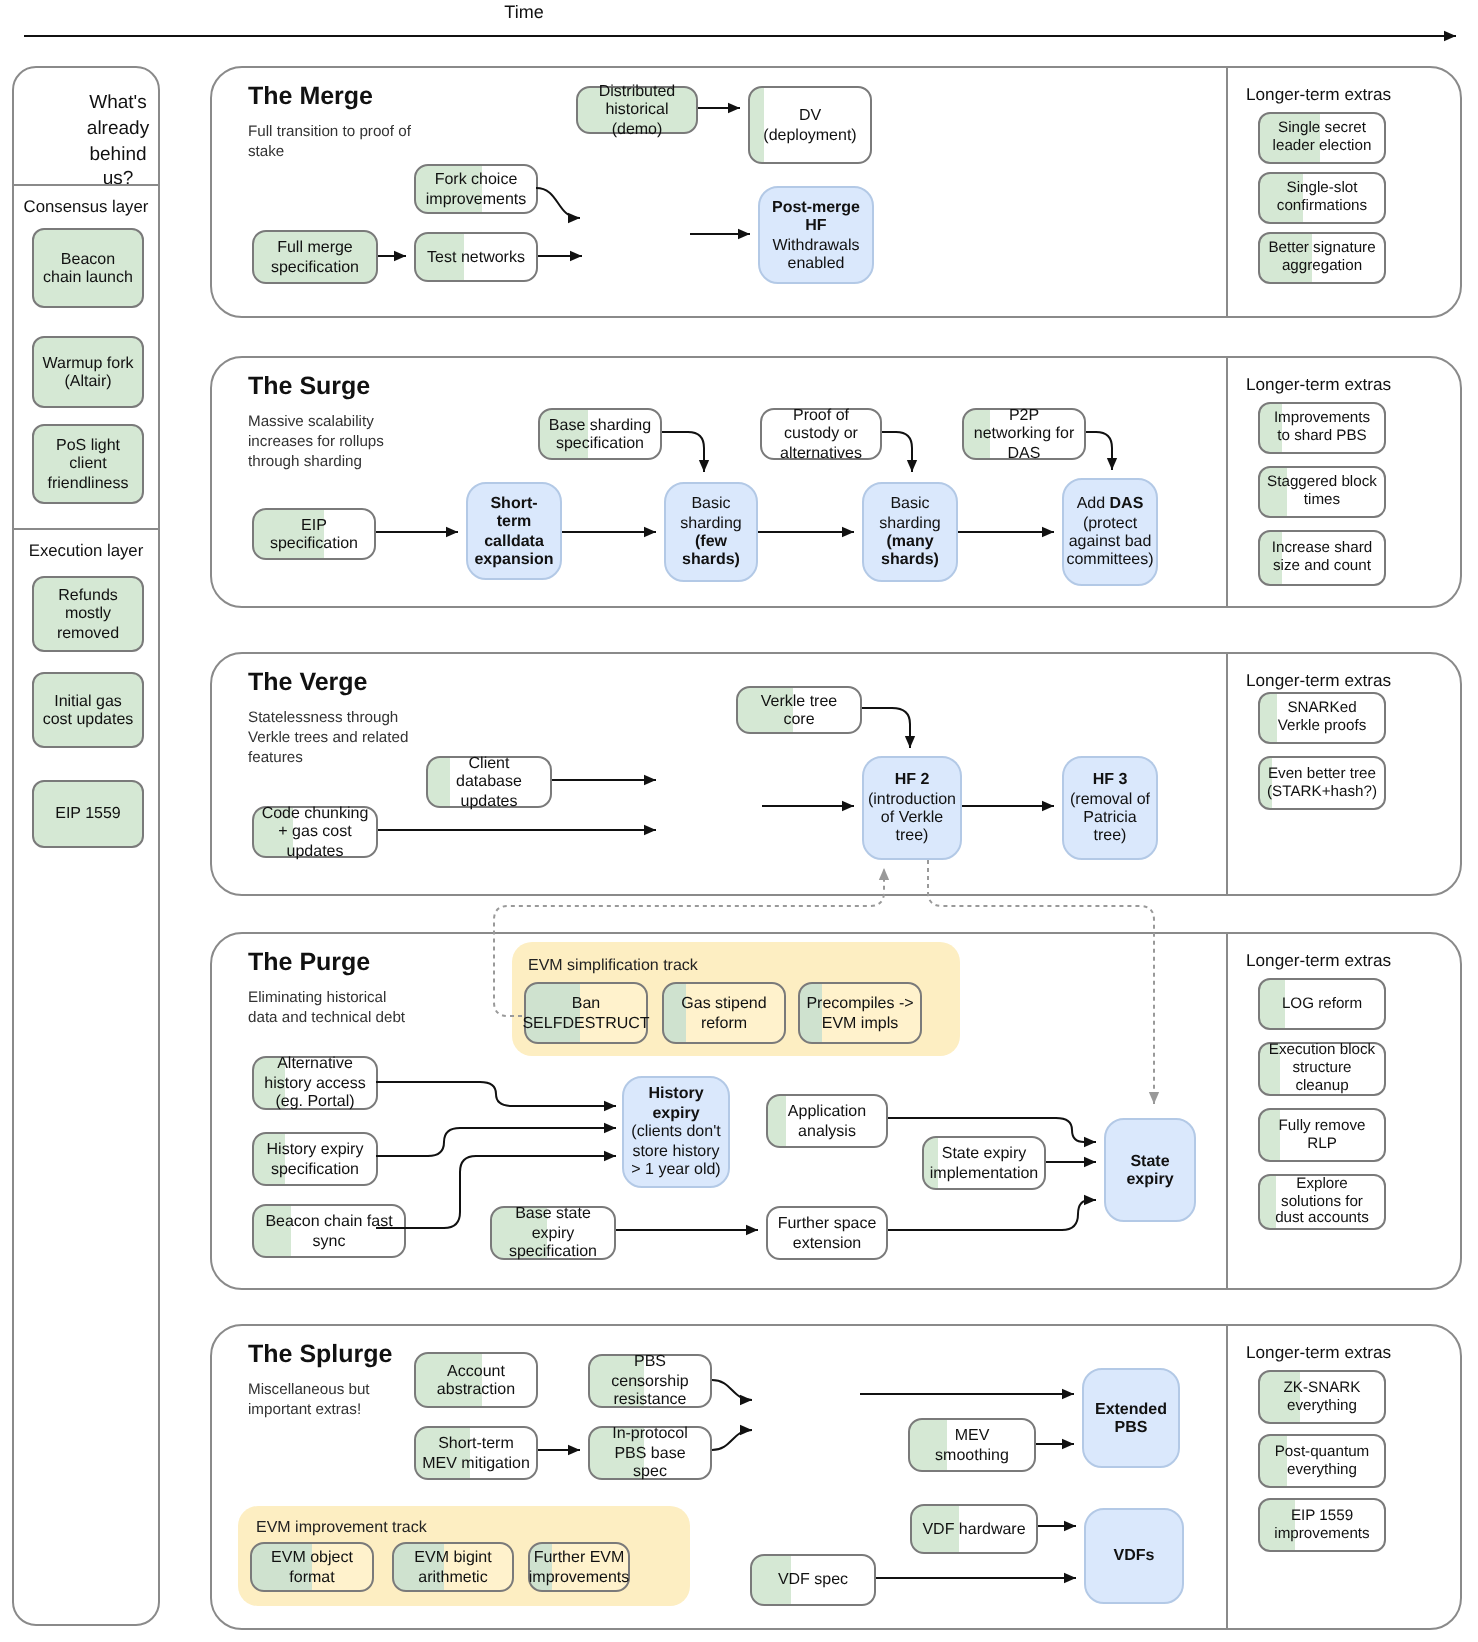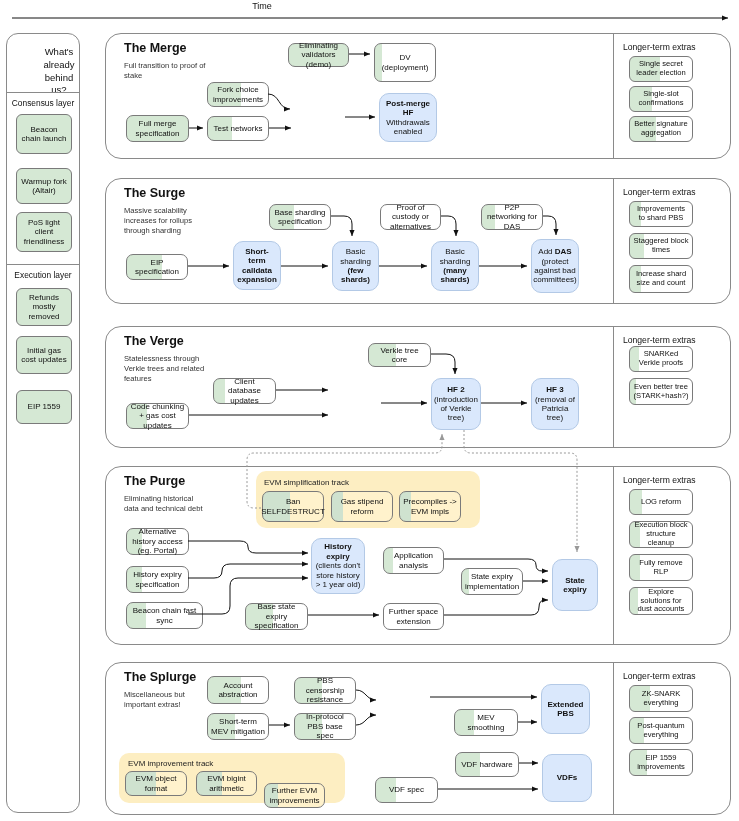--- a/index.html
+++ b/index.html
@@ -52,21 +52,21 @@
     <div class="sb-label" style="top:236px">Execution layer</div>
     <div class="box green sb-box" style="top:254px;height:38px">Refunds mostly removed</div>
     <div class="box green sb-box" style="top:302px;height:38px">Initial gas cost updates</div>
     <div class="box green sb-box" style="top:356px;height:34px">EIP 1559</div>
   </div>
 
   <div class="sec" style="top:33px;height:126px">
     <div class="sec-divider"></div>
     <div class="sec-title">The Merge</div>
     <div class="sec-sub">Full transition to proof of stake</div>
-    <div class="box green" style="left:182px;top:9px;width:61px;height:24px">Eliminating validators (demo)</div>
+    <div class="box green" style="left:182px;top:9px;width:61px;height:24px">Distributed historical (demo)</div>
     <div class="box prog" style="left:268px;top:9px;width:62px;height:39px;--p:12%">DV (deployment)</div>
     <div class="box prog" style="left:101px;top:48px;width:62px;height:25px;--p:55%">Fork choice improvements</div>
     <div class="box green" style="left:20px;top:81px;width:63px;height:27px">Full merge specification</div>
     <div class="box prog" style="left:101px;top:82px;width:62px;height:25px;--p:40%">Test networks</div>
     <div class="box blue" style="left:273px;top:59px;width:58px;height:49px">
       <b>Post-merge HF</b>
       <span>Withdrawals enabled</span>
     </div>
     <div class="extras-title">Longer-term extras</div>
     <div class="box prog ex" style="top:22px;height:26px;--p:48%">Single secret leader election</div>
@@ -162,21 +162,21 @@
     <div class="box prog" style="left:101px;top:50px;width:62px;height:27px;--p:45%">Short-term MEV mitigation</div>
     <div class="box prog" style="left:188px;top:50px;width:62px;height:27px;--p:45%">In-protocol PBS base spec</div>
     <div class="box prog" style="left:348px;top:46px;width:64px;height:27px;--p:30%">MEV smoothing</div>
     <div class="box blue" style="left:435px;top:21px;width:49px;height:50px">
       <b>Extended PBS</b>
     </div>
     <div class="track" style="left:13px;top:90px;width:226px;height:50px"></div>
     <div class="track-label" style="left:22px;top:96px">EVM improvement track</div>
     <div class="box yprog" style="left:19px;top:108px;width:62px;height:25px;--p:50%">EVM object format</div>
     <div class="box yprog" style="left:90px;top:108px;width:61px;height:25px;--p:42%">EVM bigint arithmetic</div>
-    <div class="box yprog" style="left:158px;top:120px;width:61px;height:25px;--p:22%">Further EVM improvements</div>
+    <div class="box yprog" style="left:158px;top:108px;width:51px;height:25px;--p:22%">Further EVM improvements</div>
     <div class="box prog" style="left:349px;top:89px;width:64px;height:25px;--p:38%">VDF hardware</div>
     <div class="box prog" style="left:269px;top:114px;width:63px;height:26px;--p:32%">VDF spec</div>
     <div class="box blue" style="left:436px;top:91px;width:50px;height:48px">
       <b>VDFs</b>
     </div>
     <div class="extras-title">Longer-term extras</div>
     <div class="box prog ex" style="top:22px;height:27px;--p:32%">ZK-SNARK everything</div>
     <div class="box prog ex" style="top:54px;height:27px;--p:22%">Post-quantum everything</div>
     <div class="box prog ex" style="top:86px;height:27px;--p:28%">EIP 1559 improvements</div>
   </div>

